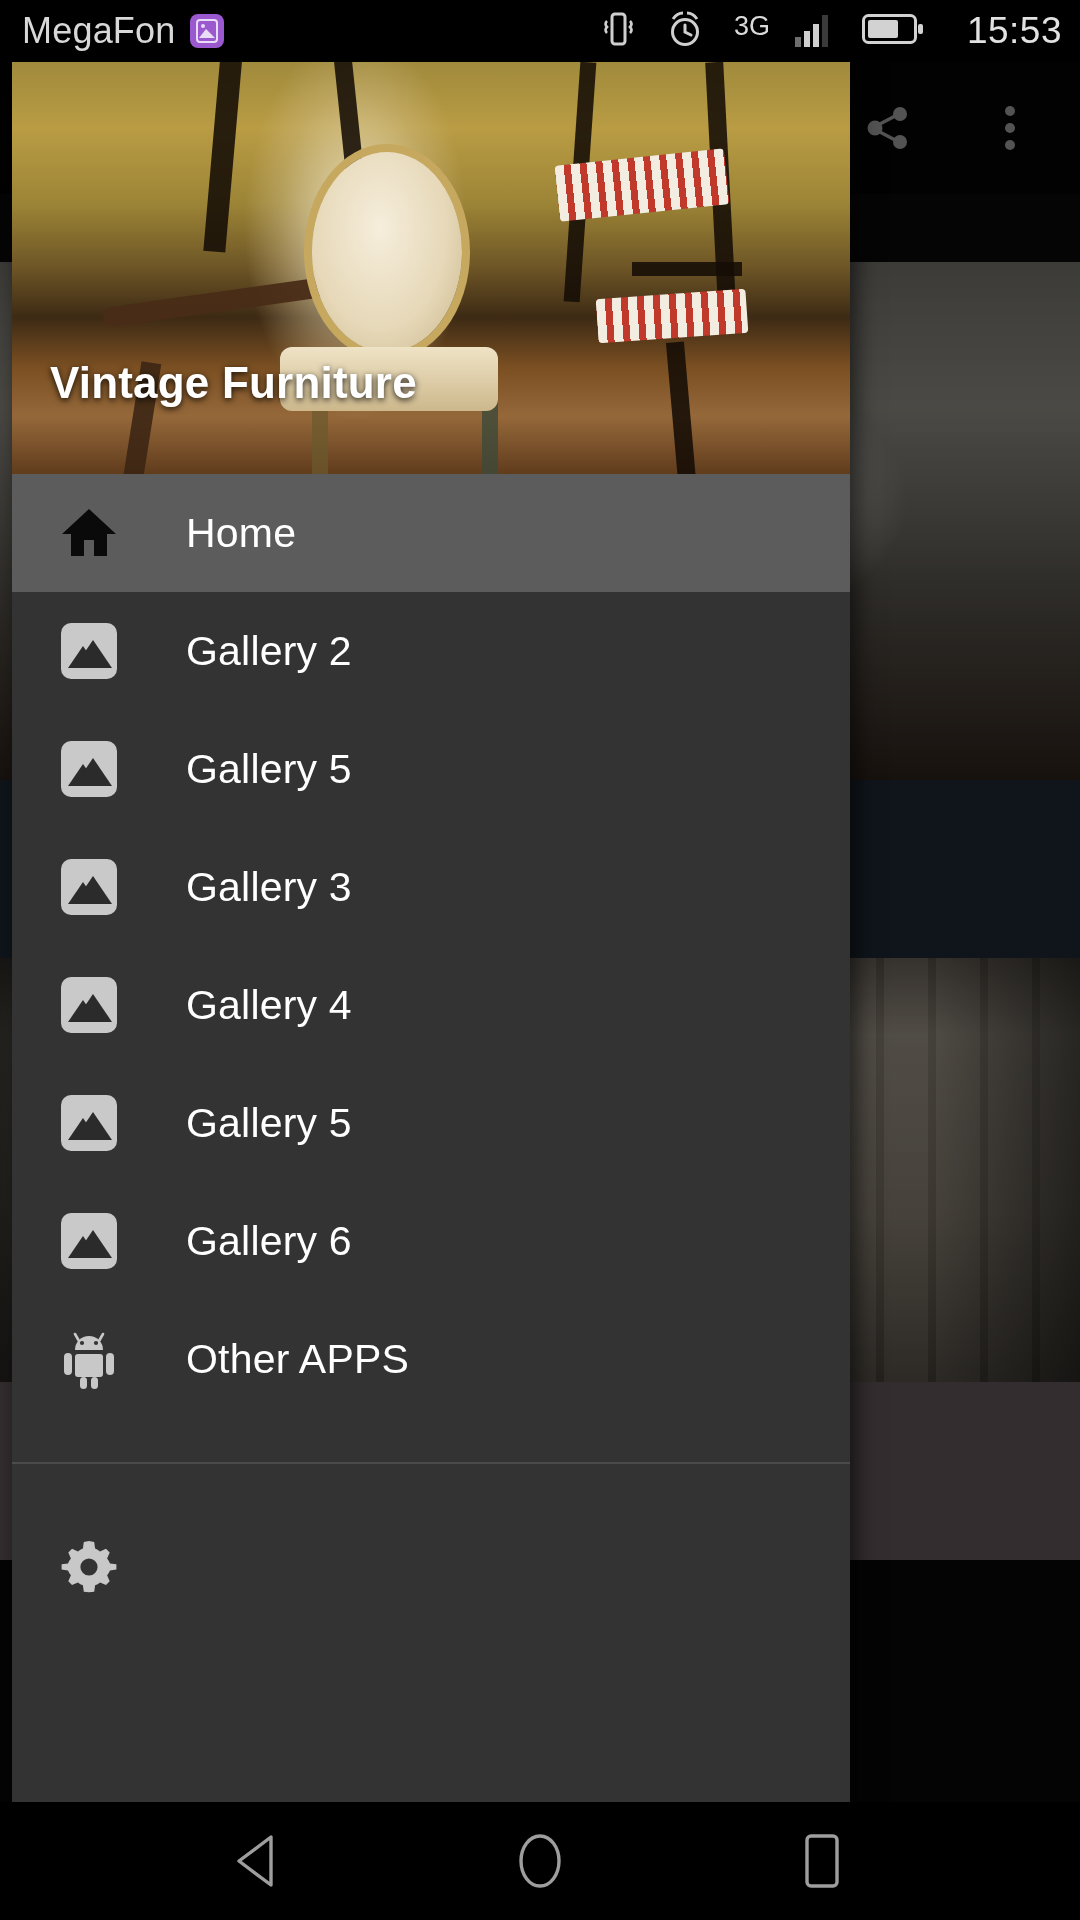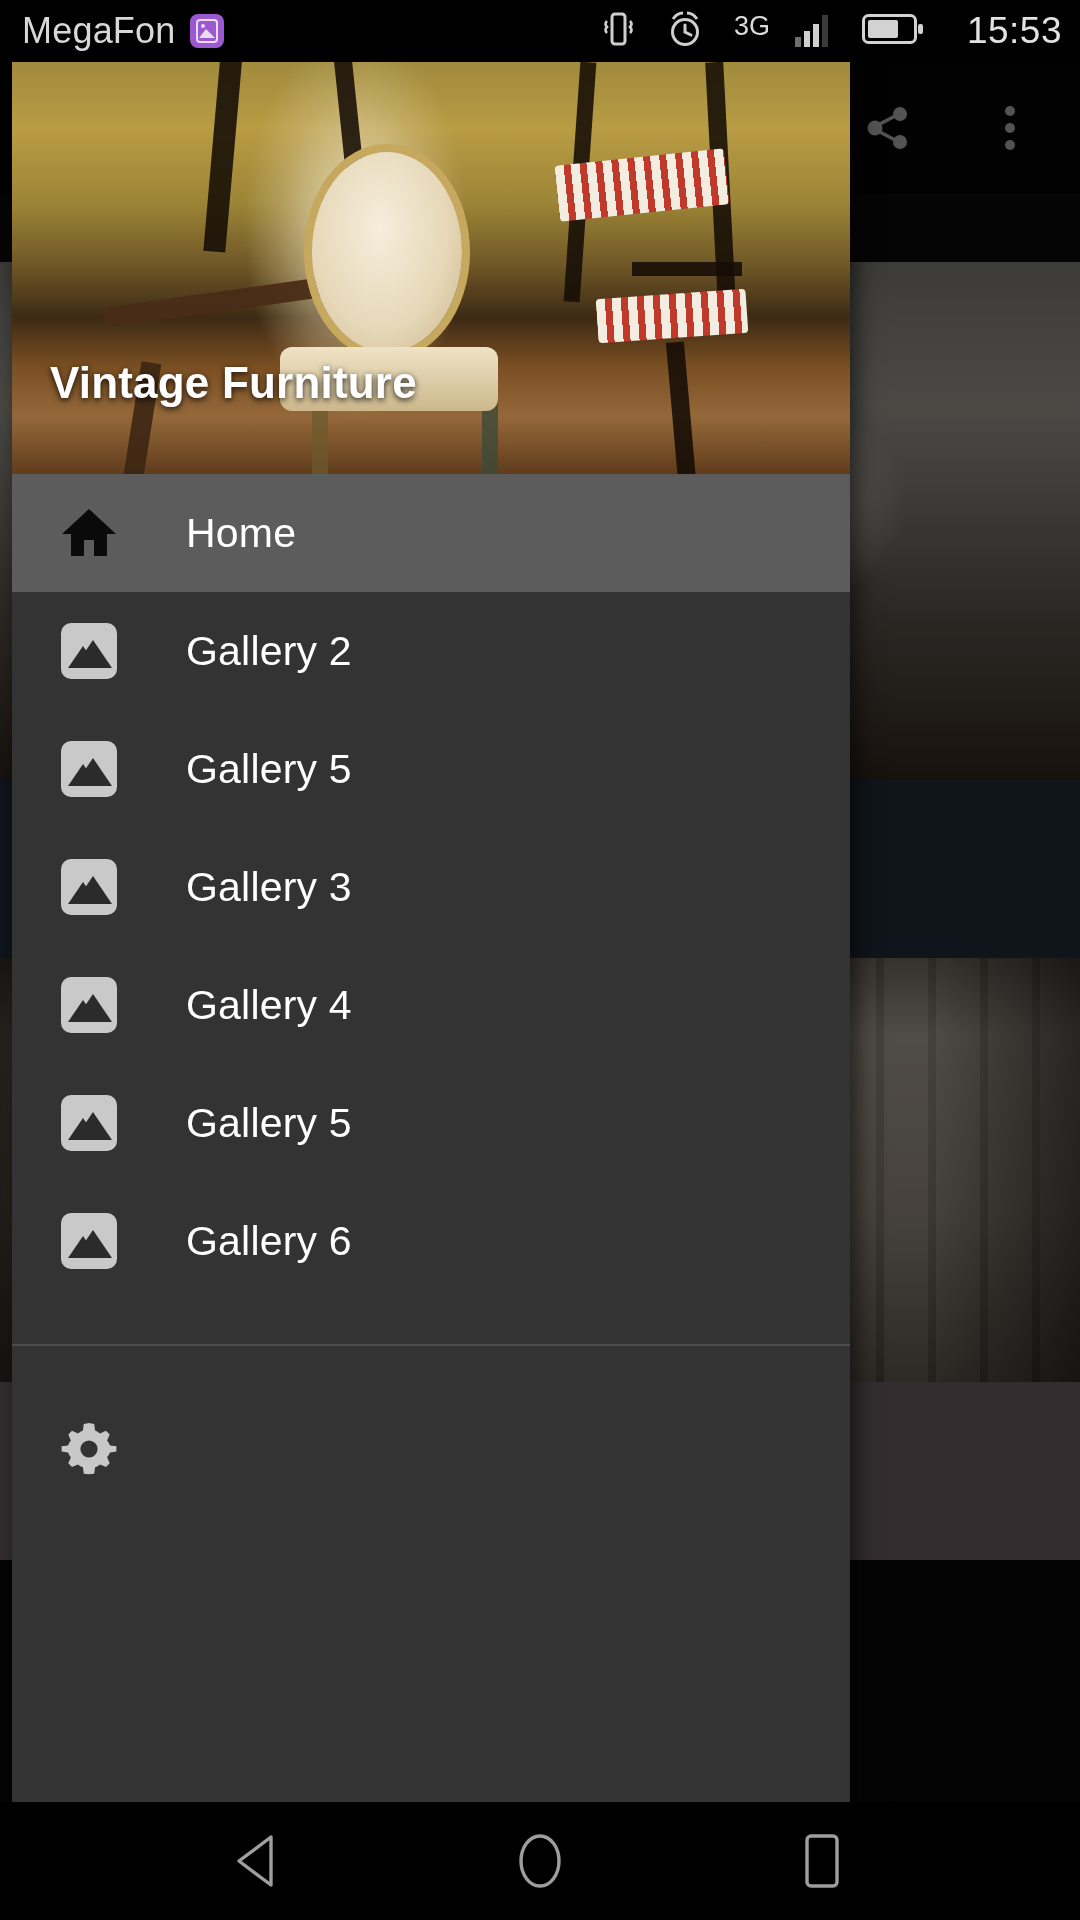--- a/index.html
+++ b/index.html
@@ -282,20 +282,36 @@
         <span class="nav-label">Gallery 5</span>
       </div>
 
       <div class="nav-item">
         <span class="nav-icon">
             <span class="img-ico"></span>
           </span>
         <span class="nav-label">Gallery 6</span>
       </div>
 
+      <div class="nav-item">
+        <span class="nav-icon">
+          <svg width="54" height="62" viewBox="0 0 54 62">
+            <path d="M13 6 L17 13 M41 6 L37 13" stroke="#c8c8c8" stroke-width="2.6" stroke-linecap="round"></path>
+            <path d="M13 22 a14 14 0 0 1 28 0 Z" fill="#c8c8c8"></path>
+            <circle cx="20" cy="15" r="2.1" fill="#333"></circle>
+            <circle cx="34" cy="15" r="2.1" fill="#333"></circle>
+            <rect x="13" y="26" width="28" height="23" rx="3" fill="#c8c8c8"></rect>
+            <rect x="2" y="25" width="8" height="22" rx="4" fill="#c8c8c8"></rect>
+            <rect x="44" y="25" width="8" height="22" rx="4" fill="#c8c8c8"></rect>
+            <rect x="18" y="49" width="7" height="12" rx="3.5" fill="#c8c8c8"></rect>
+            <rect x="29" y="49" width="7" height="12" rx="3.5" fill="#c8c8c8"></rect>
+          </svg>
+        </span>
+        <span class="nav-label">Other APPS</span>
+      </div>
 
       <div class="spacer-gap"></div>
       <div class="divider"></div>
       <div class="spacer-gap"></div>
 
       <div class="nav-item">
         <span class="nav-icon">
           <svg width="58" height="58" viewBox="0 0 58 58">
             <path fill="#c8c8c8" d="M29 3 l5.2 1.1 .9 6.4 a19 19 0 0 1 4.9 2.9 l6-2.6 3.7 3.7 -2.6 6 a19 19 0 0 1 2.9 4.9 l6.4 .9 0 5.2 -6.4 .9 a19 19 0 0 1 -2.9 4.9 l2.6 6 -3.7 3.7 -6-2.6 a19 19 0 0 1 -4.9 2.9 l-.9 6.4 -5.2 .6 -5.2-.6 -.9-6.4 a19 19 0 0 1 -4.9-2.9 l-6 2.6 -3.7-3.7 2.6-6 a19 19 0 0 1 -2.9-4.9 l-6.4-.9 0-5.2 6.4-.9 a19 19 0 0 1 2.9-4.9 l-2.6-6 3.7-3.7 6 2.6 a19 19 0 0 1 4.9-2.9 l.9-6.4 Z"></path>
             <circle cx="29" cy="29" r="8.6" fill="#333333"></circle>

